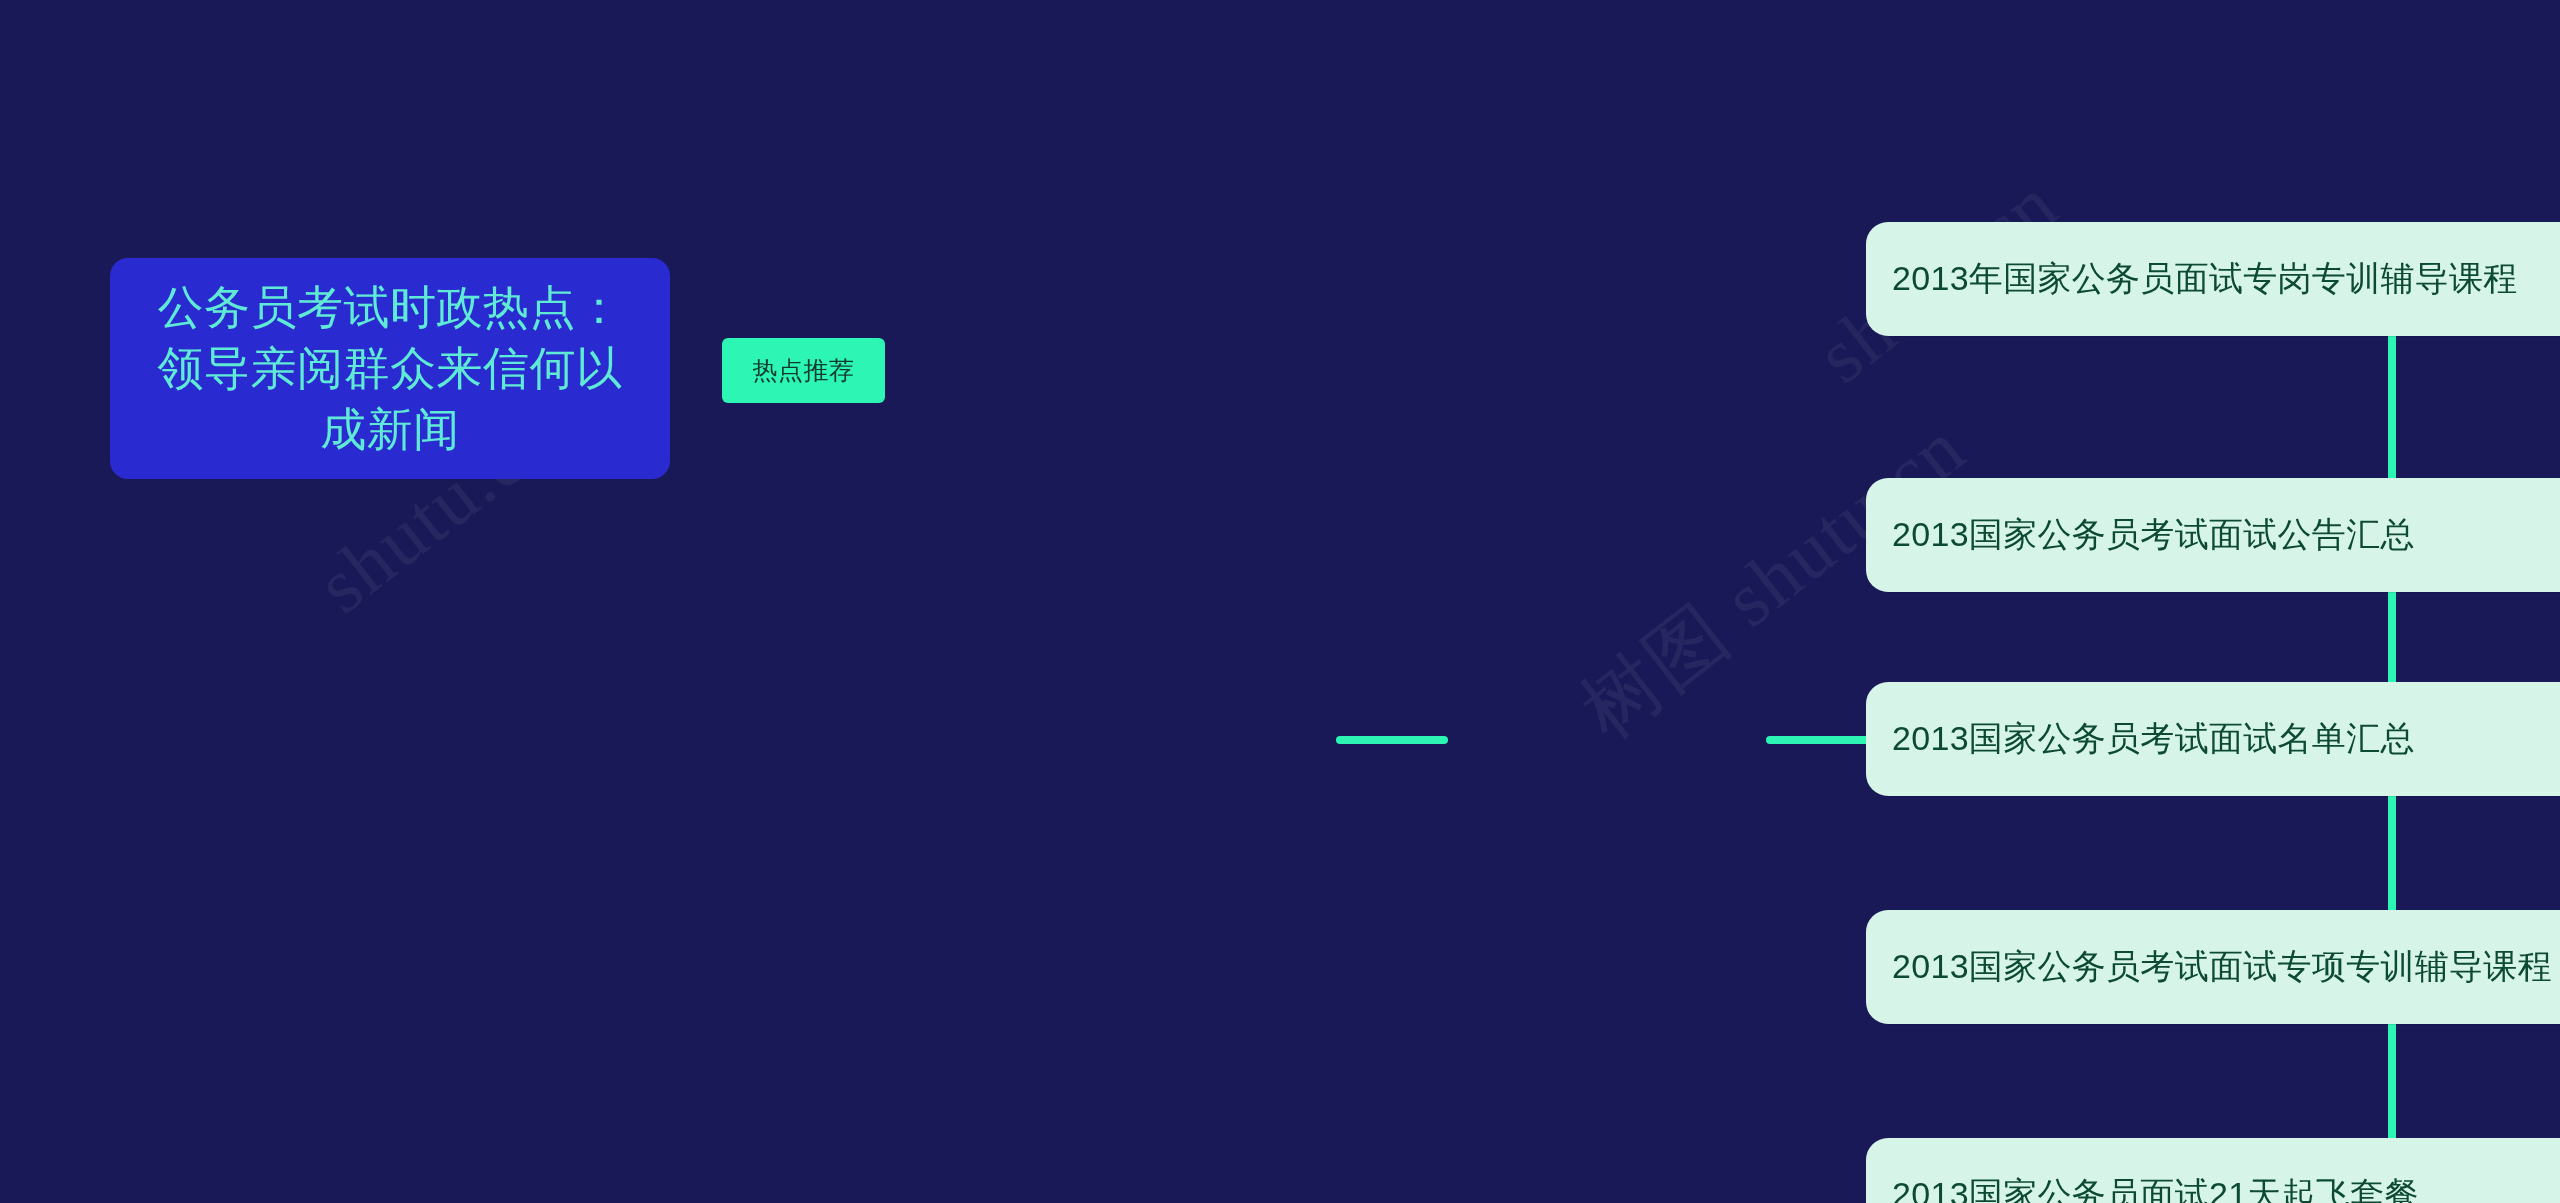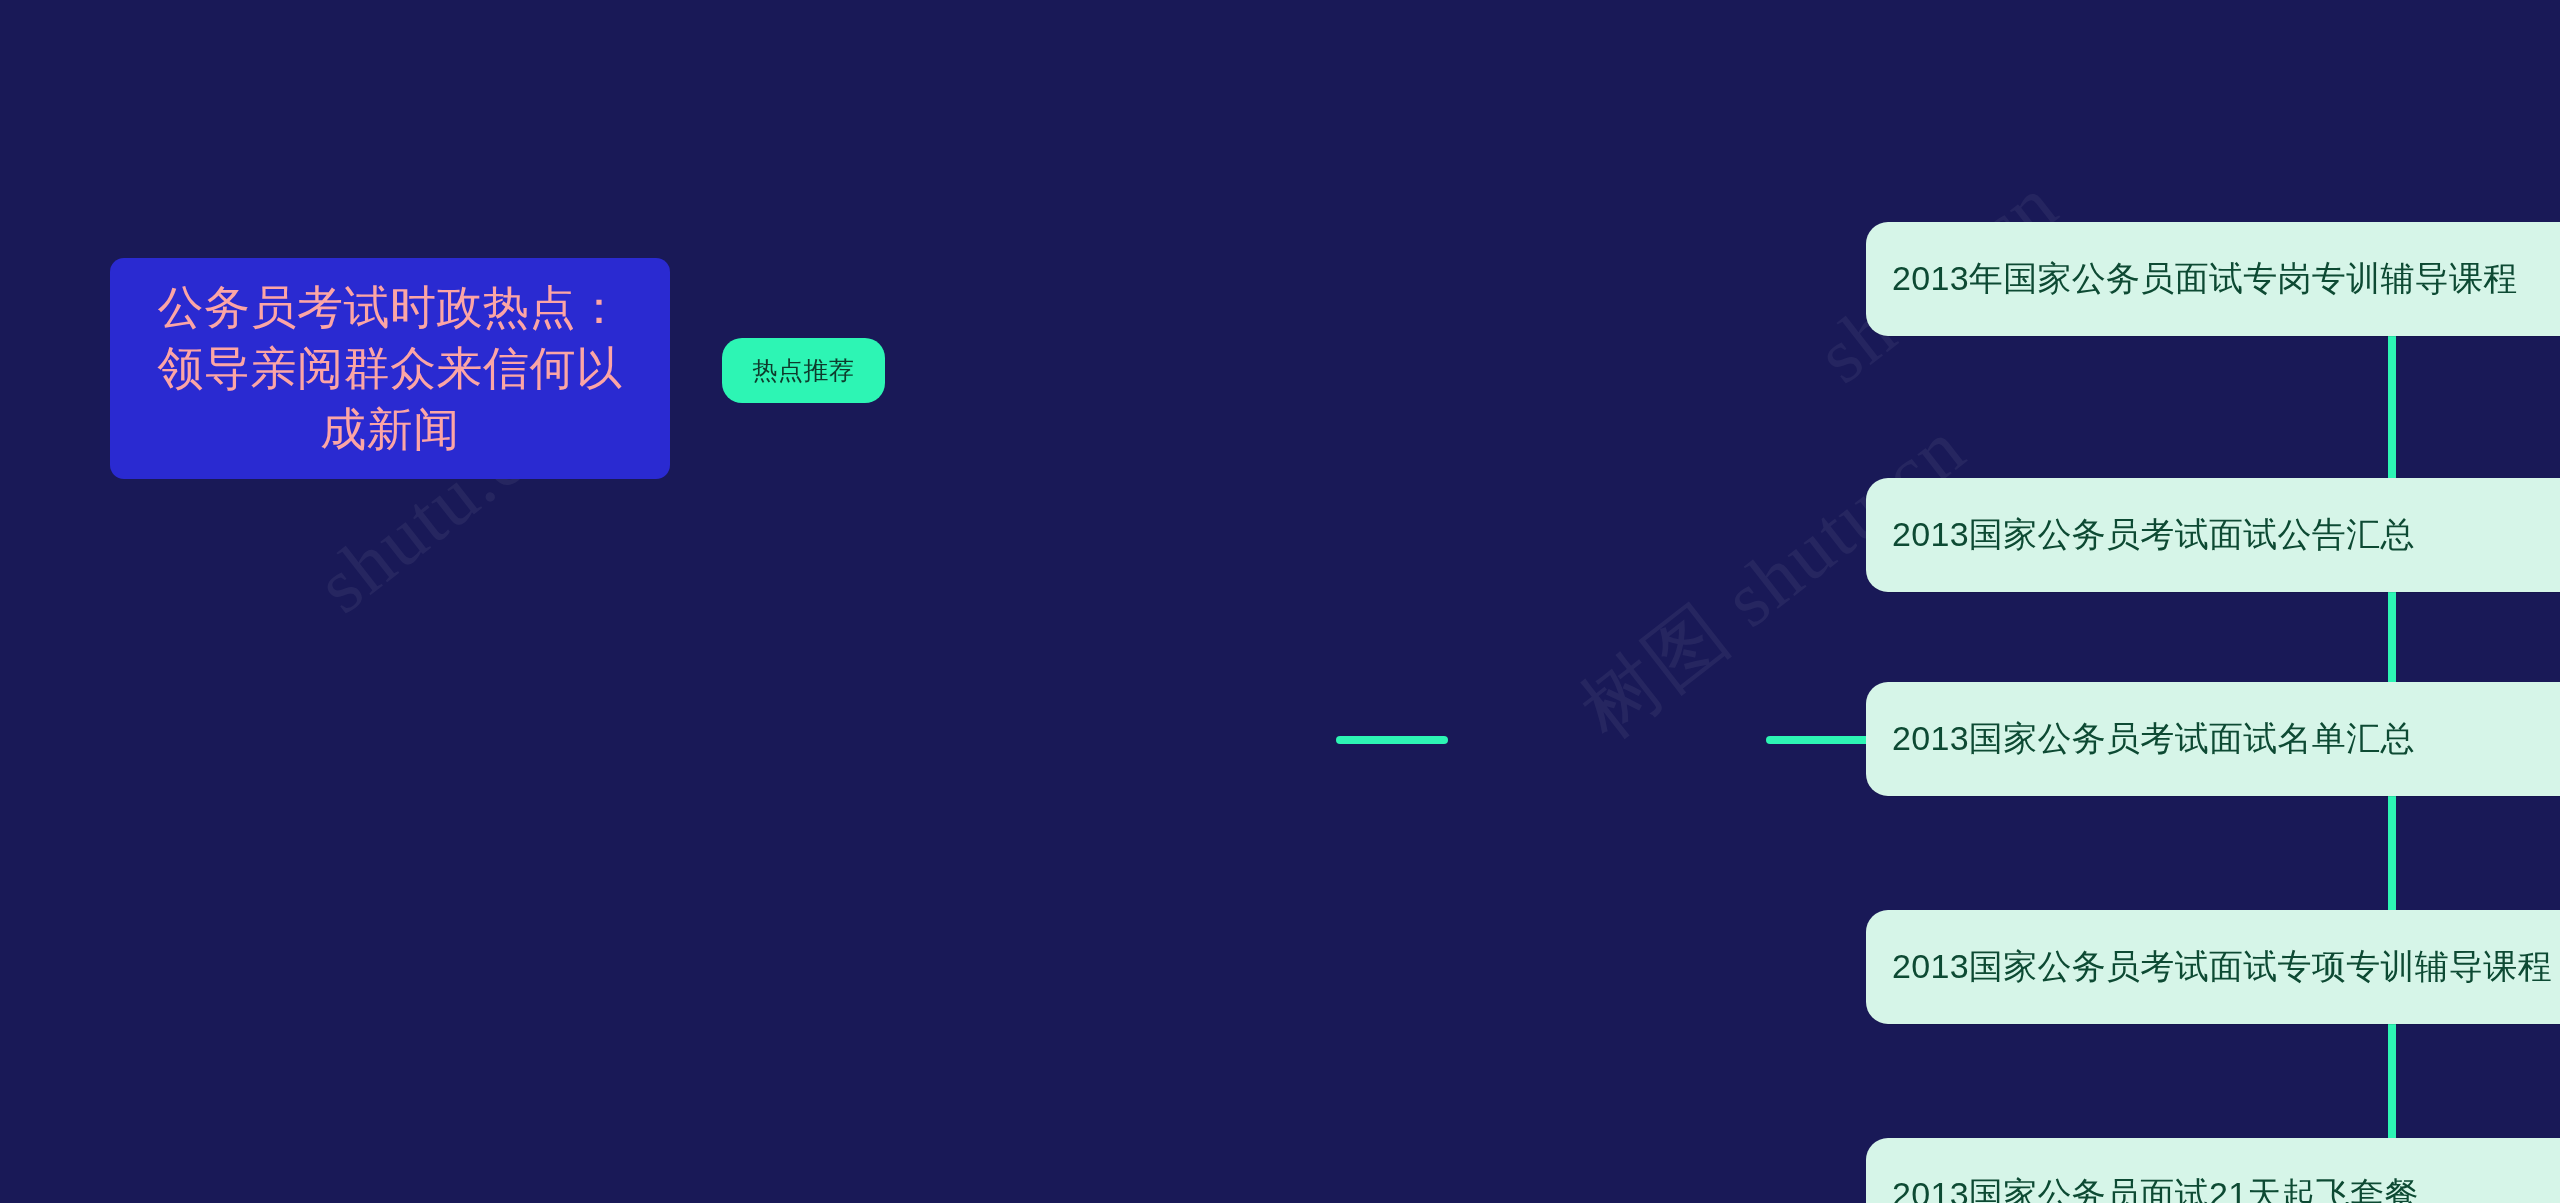--- a/index.html
+++ b/index.html
@@ -67,21 +67,21 @@
     letter-spacing: 0.5px;
   }
   .root-node .txt { display: block; width: 100%; }
 
   .center-node {
     left: 722px;
     top: 338px;
     width: 163px;
     height: 65px;
     background: #2DF5B4;
-    border-radius: 20px;
+    border-radius: 6px;
     color: #0E3B2C;
     font-size: 25px;
     letter-spacing: 0.5px;
   }
 
   .leaf-node {
     background: #D6F5E8;
     border-radius: 14px;
     color: #0D4A33;
     font-size: 25px;
@@ -115,21 +115,21 @@
       <path d="M1196,252 Q1196,268 1212,268 L1233,268"></path>
 
       <path d="M1196,370 L1233,370"></path>
 
       <path d="M1196,468 Q1196,484 1212,484 L1233,484"></path>
 
       <path d="M1196,582 Q1196,598 1212,598 L1233,598"></path>
     </g>
   </svg>
 
-  <div class="node root-node" style="background: rgb(42, 42, 209); color: #fca5a5; left: 110px; top: 258px; width: 560px; height: 221px; font-size: 46px; border-radius: 14px;">
+  <div class="node root-node" style="background: rgb(42, 42, 209); color: #5eead4; left: 110px; top: 258px; width: 560px; height: 221px; font-size: 46px;">
     <span class="txt">公务员考试时政热点：领导亲阅群众来信何以成新闻</span>
   </div>
 
   <div class="node center-node" style="background: rgb(45, 245, 180); color: rgb(14, 59, 44); left: 722px; top: 338px; width: 163px; height: 65px; font-size: 25px;">
     <span>热点推荐</span>
   </div>
 
   <div class="node leaf-node" id="leaf-0" style="left: 1866px; top: 222px; width: 996px; height: 114px; background: rgb(214, 245, 232); color: rgb(13, 74, 51); font-size: 34px; border-radius: 22px; padding: 0px 26px;">
     <span>2013年国家公务员面试专岗专训辅导课程</span>
   </div>

